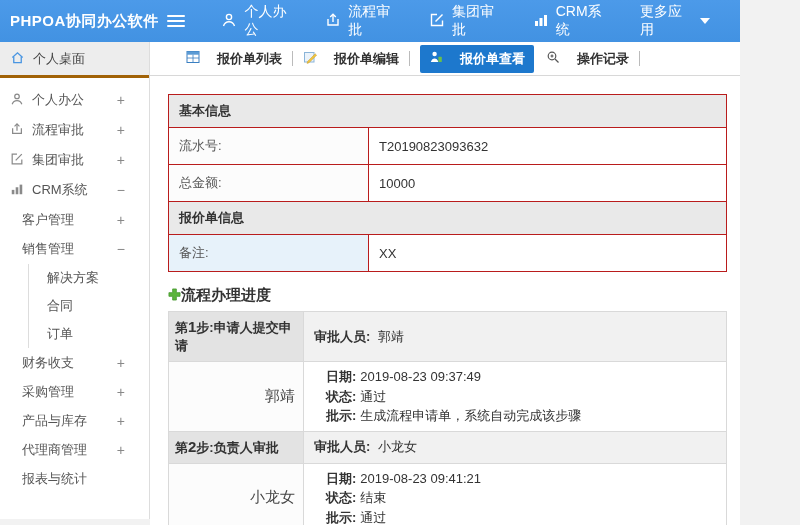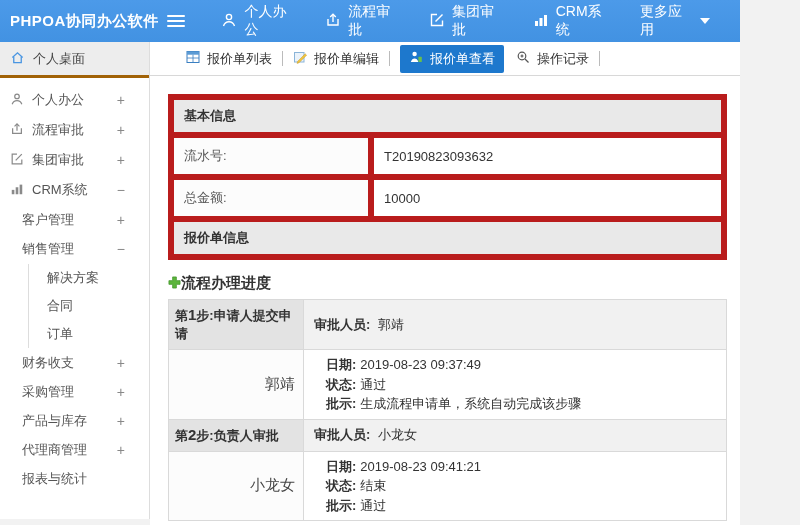--- a/index.html
+++ b/index.html
@@ -30,29 +30,29 @@
   .side-item .expander { position:absolute; right:24px; color:#888; font-size:14px; }
   .lvl0 { margin:2px 0; }
   .lvl1 { padding-left:22px; margin:1px 0; }
   .lvl2 { padding-left:34px; border-left:1px solid #ddd; margin-left:28px; }
   .lvl2 .lbl { margin-left:-22px; padding-left:6px; }
 
   
   .main { flex:1; background:#fff; }
   .tabbar { height:34px; border-bottom:1px solid #d8d8d8; display:flex; align-items:center;
     padding-left:30px; font-size:13px; color:#333; }
-  .tab { display:flex; align-items:center; gap:7px; padding:4px 6px; cursor:pointer; }
+  .tab { display:flex; align-items:center; gap:17px; padding:4px 6px; cursor:pointer;font-weight:bold; }
   .tab svg { width:14px; height:14px; }
   .tab.active { background:#1d78cd; color:#fff; border-radius:2px; padding:5px 9px; margin:0 6px; }
   .tab-sep { width:1px; height:15px; background:#bbb; margin:0 4px; }
 
   .panel { padding:18px 13px 10px 18px; }
 
   table { border-collapse:collapse; width:100%; font-size:13px; color:#333; }
-  .info-table td { border:6px solid #b91c1c; padding:9px 10px; }
+  .info-table td { border:1px solid #b91c1c; padding:9px 10px; }
   .sec-hdr td { background:#e9e9e9; font-weight:bold; padding:7px 10px; color:#333; }
   .info-label { width:200px; background:#fcfcfc; color:#555; }
   .remark-label { background:#e7f2fa; }
 
   .prog-title { display:flex; align-items:center; margin:14px 0 6px 0;
     font-size:15px; font-weight:bold; color:#333; }
   .prog-title svg { width:13px; height:13px; }
 
   .prog-table td { border:1px solid #d9d9d9; }
   .step-cell { width:135px; background:#e3e3e3; font-weight:bold; padding:6px 6px; }
@@ -251,20 +251,24 @@
             <td class="info-label">流水号:</td>
             <td>T20190823093632</td>
           </tr>
           <tr>
             <td class="info-label">总金额:</td>
             <td>10000</td>
           </tr>
           <tr class="sec-hdr">
                 <td colspan="2">报价单信息</td>
               </tr>
+          <tr>
+            <td class="info-label remark-label">备注:</td>
+            <td>XX</td>
+          </tr>
         </tbody>
           </table>
 
         <div class="prog-title">
           <span><svg viewBox="0 0 14 14">
                 <path d="M5 1h4v4h4v4H9v4H5V9H1V5h4z" fill="#5cb53c" stroke="#3f9427" stroke-width="0.8"></path>
               </svg></span>
           <span>流程办理进度</span>
         </div>
 

